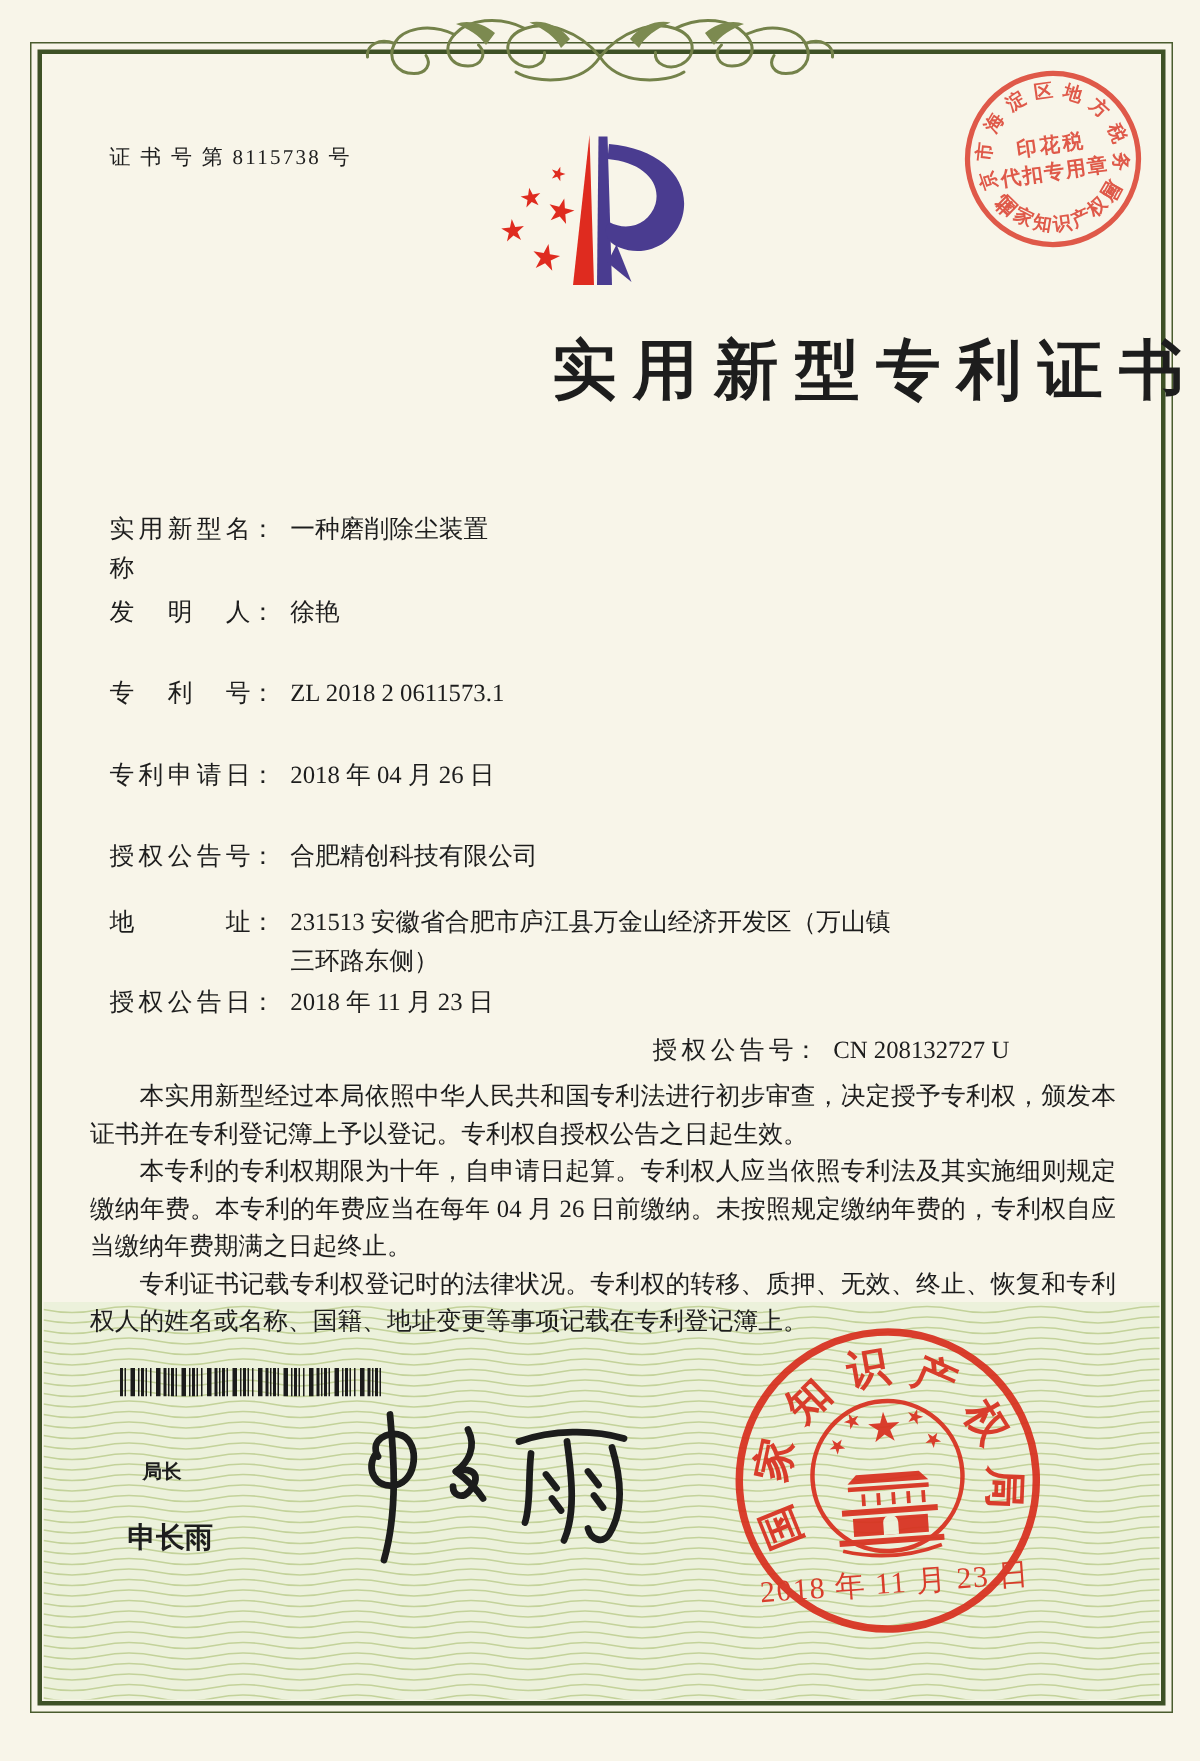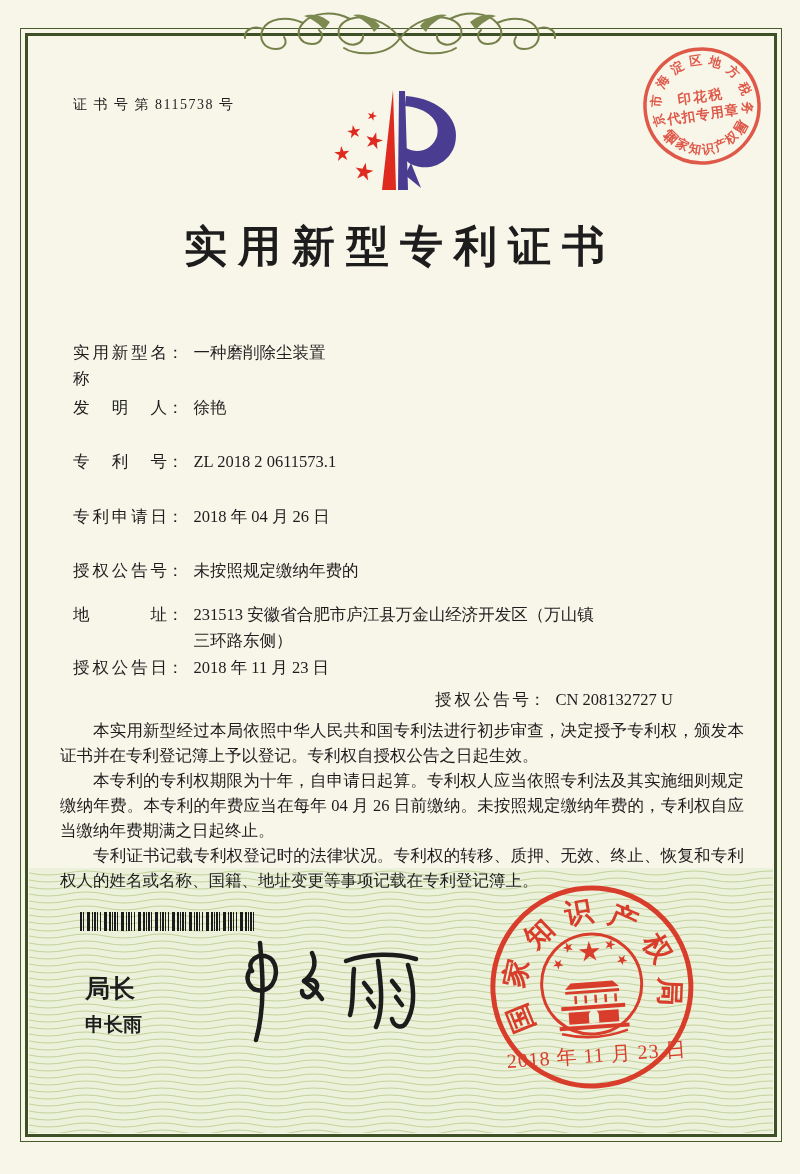--- a/index.html
+++ b/index.html
@@ -12,34 +12,34 @@
   .band{position:absolute;left:29px;right:27px;top:868px;bottom:41px;background:#ecf1db;z-index:1;}
   .band svg{display:block;width:100%;height:100%;}
   .band path{fill:none;stroke:#c3d29a;stroke-width:1;}
   
   .ornament{position:absolute;left:240px;top:6px;width:320px;height:56px;z-index:3;}
   .ornament path{fill:none;stroke:#74824a;stroke-width:2;stroke-linecap:round;}
   .ornament .leaf{fill:#7c8a50;stroke:none;}
   
   .cert-no{position:absolute;left:73px;top:96px;font-size:14px;letter-spacing:1.5px;z-index:3;}
   .logo{position:absolute;left:300px;top:66px;width:200px;height:142px;z-index:3;}
-  .title{position:absolute;left:0;top:218px;width:100%;text-align:center;font-size:43px;font-weight:bold;letter-spacing:11px;z-index:3;}
+  .title{position:absolute;left:0;top:218px;width:100%;text-align:right;font-size:43px;font-weight:bold;letter-spacing:11px;z-index:3;}
   
   .frow{position:absolute;left:73px;display:flex;align-items:flex-start;font-size:16.5px;line-height:26px;z-index:3;}
   .lbl{display:inline-block;width:94px;text-align:justify;text-align-last:justify;}
   .colon{display:inline-block;margin-right:10px;}
   .val{display:inline-block;}
   .addr-val{width:412px;}
   .frow2{position:absolute;left:435px;display:flex;align-items:center;font-size:16.5px;line-height:26px;z-index:3;margin-top:32px;}
   
   .bodytext{position:absolute;left:60px;top:688px;width:684px;font-size:16.5px;line-height:25px;text-align:justify;z-index:3;margin-top:30px;}
   .bodytext p{margin:0;text-indent:2em;}
   
   .barcode{position:absolute;left:80px;top:912px;width:228px;height:19px;z-index:3;overflow:hidden;white-space:nowrap;}
-  .off-title{position:absolute;left:85px;top:972px;font-size:25px;font-weight:600;z-index:3;font-family:"Liberation Sans","DejaVu Sans",sans-serif;}
+  .off-title{position:absolute;left:95px;top:972px;font-size:13px;font-weight:600;z-index:3;font-family:"Liberation Sans","DejaVu Sans",sans-serif;}
   .off-name{position:absolute;left:85px;top:1012px;font-size:19px;font-weight:700;z-index:3;font-family:"Liberation Sans","DejaVu Sans",sans-serif;}
   .signature{position:absolute;left:200px;top:935px;width:240px;height:115px;z-index:3;}
   .signature path{fill:none;stroke:#1c1c1c;stroke-width:4.5;stroke-linecap:round;stroke-linejoin:round;}
   
   .seal{position:absolute;left:487px;top:884px;width:210px;height:210px;z-index:4;transform:rotate(-4deg);opacity:.93;color:#d8301f;}
   .seal svg{position:absolute;left:0;top:0;}
   .seal .ring{position:absolute;inset:0;font-size:28px;font-weight:bold;}
   .seal-date{position:absolute;left:0;top:158px;width:100%;text-align:center;font-size:20px;letter-spacing:1px;color:#d8301f;white-space:nowrap;}
   
   .stamp{position:absolute;left:640px;top:44px;width:124px;height:124px;z-index:4;transform:rotate(-8deg);opacity:.92;color:#dd4c3c;}
@@ -188,21 +188,21 @@
       <span class="val">ZL 2018 2 0611573.1</span>
   </div>
   <div class="frow" style="top:504px">
     <span class="lbl">专利申请日</span>
       <span class="colon">：</span>
       <span class="val">2018 年 04 月 26 日</span>
   </div>
   <div class="frow" style="top:558px">
     <span class="lbl">授权公告号</span>
       <span class="colon">：</span>
-      <span class="val">未按照规定缴纳年费的</span>
+      <span class="val">合肥精创科技有限公司</span>
   </div>
   <div class="frow" style="top:602px">
     <span class="lbl">地址</span>
       <span class="colon">：</span>
       <span class="val addr-val">231513 安徽省合肥市庐江县万金山经济开发区（万山镇三环路东侧）</span>
   </div>
   <div class="frow" style="top:655px">
     <span class="lbl">授权公告日</span>
       <span class="colon">：</span>
       <span class="val">2018 年 11 月 23 日</span>

